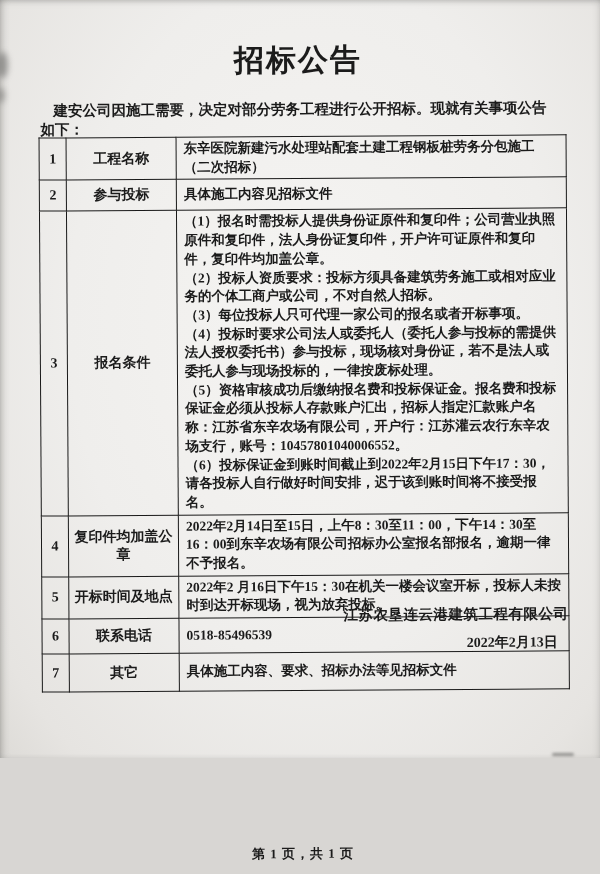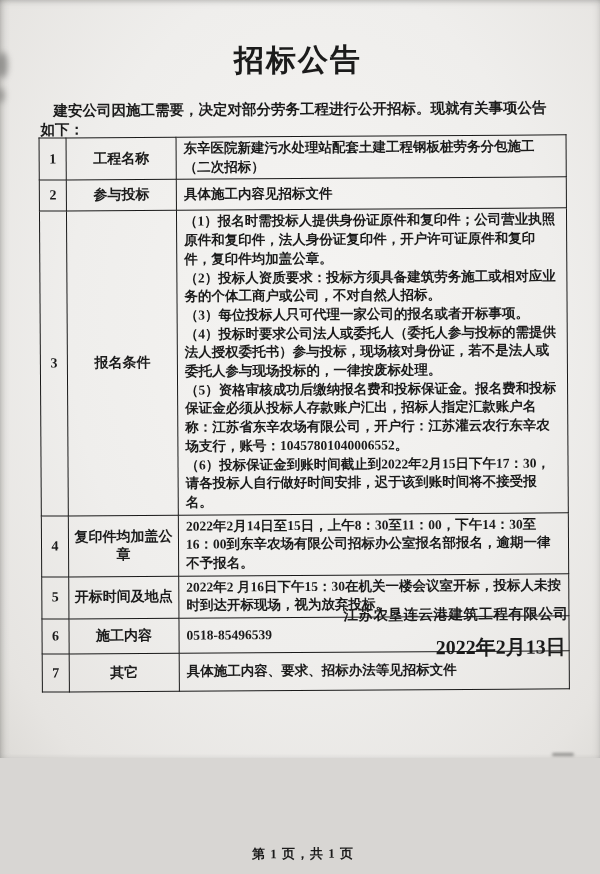--- a/index.html
+++ b/index.html
@@ -87,22 +87,22 @@
     position: absolute;
     top: 606px;
     right: 33px;
     font-size: 14.5px;
     font-weight: bold;
     letter-spacing: 0.5px;
   }
   .sig-date {
     position: absolute;
     top: 635px;
-    right: 36px;
-    font-size: 20px;
+    right: 44px;
+    font-size: 14px;
     font-weight: bold;
   }
   .page-footer {
     position: absolute;
     top: 845px;
     left: 0;
     width: 100%;
     text-align: center;
     font-size: 13px;
     font-weight: bold;
@@ -189,21 +189,21 @@
           <td class="label-cell">复印件均加盖公章</td>
           <td class="value-cell">2022年2月14日至15日，上午8：30至11：00，下午14：30至16：00到东辛农场有限公司招标办公室报名部报名，逾期一律不予报名。</td>
         </tr>
         <tr class="r5">
           <td class="no-cell">5</td>
           <td class="label-cell">开标时间及地点</td>
           <td class="value-cell">2022年2 月16日下午15：30在机关一楼会议室开标，投标人未按时到达开标现场，视为放弃投标。</td>
         </tr>
         <tr class="r6">
           <td class="no-cell">6</td>
-          <td class="label-cell">施工内容</td>
+          <td class="label-cell">联系电话</td>
           <td class="value-cell">0518-85496539</td>
         </tr>
         <tr class="r7">
           <td class="no-cell">7</td>
           <td class="label-cell">其它</td>
           <td class="value-cell">具体施工内容、要求、招标办法等见招标文件</td>
         </tr>
       </tbody>
     </table>
 

